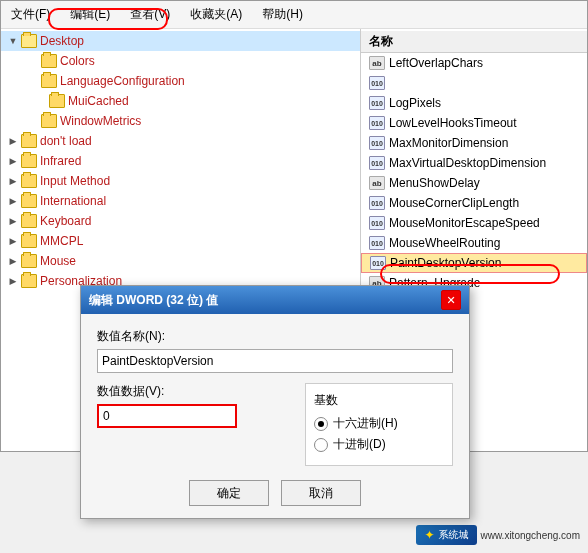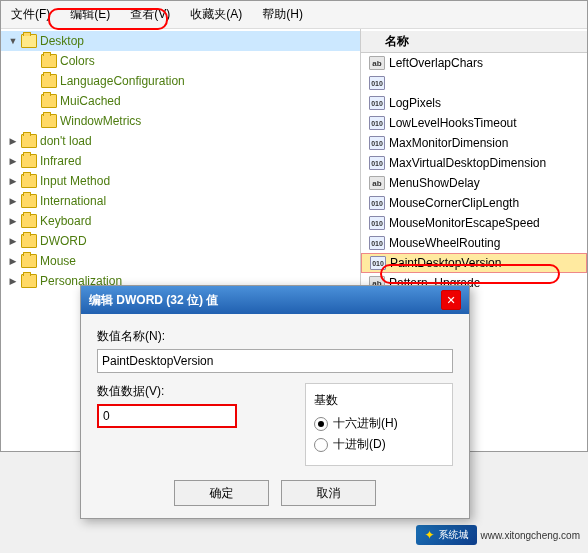--- a/index.html
+++ b/index.html
@@ -99,35 +99,35 @@
       background: #ffd966;
       border: 1px solid #c8a000;
       border-bottom: none;
       border-radius: 1px 1px 0 0;
     }
     .folder-icon.open {
       background: #ffe98a;
     }
     .tree-label {
       font-size: 12px;
-      color: #4d7c0f;
+      color: #b91c1c;
     }
 
     
     .right-panel {
       flex: 1;
       background: #fff;
       overflow-y: auto;
       padding: 2px 0;
     }
 
     .right-header {
       display: flex;
       align-items: center;
-      padding: 2px 24px;
+      padding: 2px 8px;
       background: #f0f0f0;
       border-bottom: 1px solid #ccc;
       font-size: 12px;
       font-weight: bold;
       height: 22px;
     }
 
     .reg-item {
       display: flex;
       align-items: center;
@@ -310,21 +310,21 @@
       background: #fff;
     }
 
     .dialog-buttons {
       display: flex;
       justify-content: center;
       gap: 12px;
       margin-top: 14px;
     }
     .dialog-btn {
-      width: 95px;
+      width: 80px;
       height: 26px;
       background: #f0f0f0;
       border: 1px solid #999;
       font-size: 12px;
       cursor: pointer;
       display: flex;
       align-items: center;
       justify-content: center;
       font-family: 'Microsoft YaHei', SimSun, Arial, sans-serif;
     }
@@ -377,29 +377,29 @@
         <span class="folder-icon"></span>
         <span class="tree-label">Colors</span>
       </div>
 
       <div class="tree-item" style="padding-left:24px;">
         <span class="tree-expand"></span>
         <span class="folder-icon"></span>
         <span class="tree-label">LanguageConfiguration</span>
       </div>
 
+      <div class="tree-item" style="padding-left:32px;">
+        <span class="tree-expand"></span>
+        <span class="folder-icon"></span>
+        <span class="tree-label">MuiCached</span>
+      </div>
+
       <div class="tree-item" style="padding-left:24px;">
         <span class="tree-expand"></span>
         <span class="folder-icon"></span>
-        <span class="tree-label">MuiCached</span>
-      </div>
-
-      <div class="tree-item" style="padding-left:24px;">
-        <span class="tree-expand"></span>
-        <span class="folder-icon"></span>
         <span class="tree-label">WindowMetrics</span>
       </div>
 
       <div class="tree-item" style="padding-left:4px;">
         <span class="tree-expand">▶</span>
         <span class="folder-icon"></span>
         <span class="tree-label">don't load</span>
       </div>
 
       <div class="tree-item" style="padding-left:4px;">
@@ -422,21 +422,21 @@
 
       <div class="tree-item" style="padding-left:4px;">
         <span class="tree-expand">▶</span>
         <span class="folder-icon"></span>
         <span class="tree-label">Keyboard</span>
       </div>
 
       <div class="tree-item" style="padding-left:4px;">
         <span class="tree-expand">▶</span>
         <span class="folder-icon"></span>
-        <span class="tree-label">DWORD</span>
+        <span class="tree-label">MMCPL</span>
       </div>
 
       <div class="tree-item" style="padding-left:4px;">
         <span class="tree-expand">▶</span>
         <span class="folder-icon"></span>
         <span class="tree-label">Mouse</span>
       </div>
 
       <div class="tree-item" style="padding-left:4px;">
         <span class="tree-expand">▶</span>

